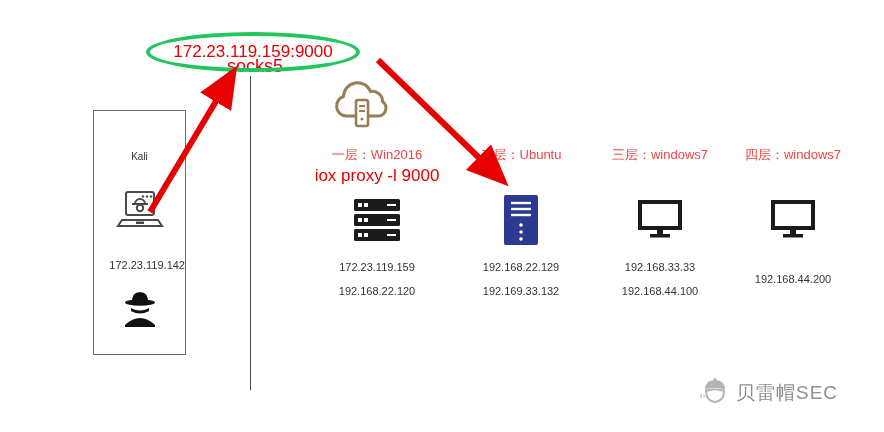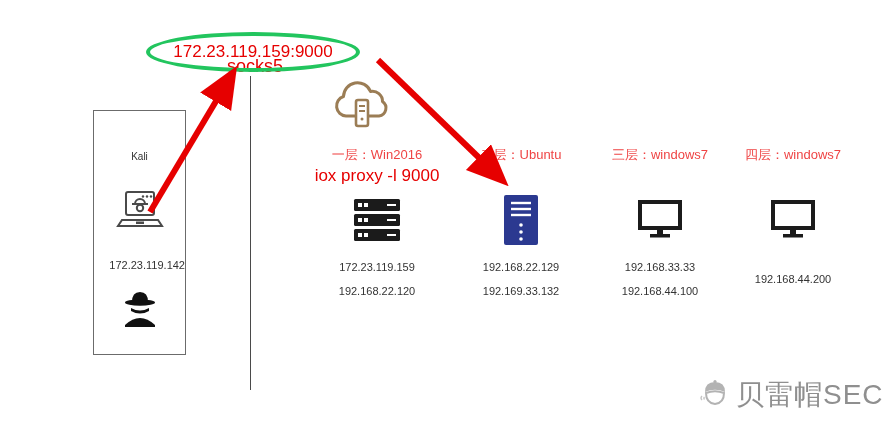--- a/index.html
+++ b/index.html
@@ -74,21 +74,21 @@
     color: #e60000; font-size: 17px;
     text-align: center;
   }
 
   
   .watermark {
     left: 700px; top: 376px;
     display: flex; align-items: center;
     color: #9c9c9c;
   }
-  .watermark-text { font-size: 28px; margin-left: 6px; letter-spacing: 1px; color: #8f8f8f; }
+  .watermark-text { font-size: 19px; margin-left: 6px; letter-spacing: 1px; color: #8f8f8f; }
 
   .overlay {
     left: 0; top: 0;
     pointer-events: none;
     z-index: 50;
   }
 </style>
 </head>
 <body>
 

